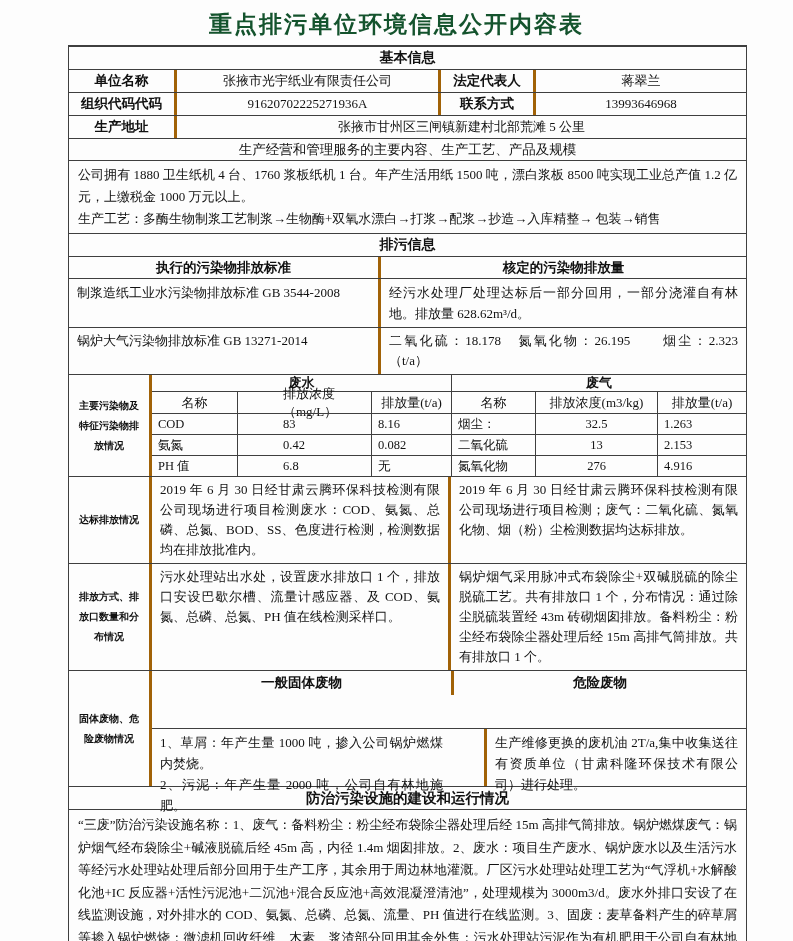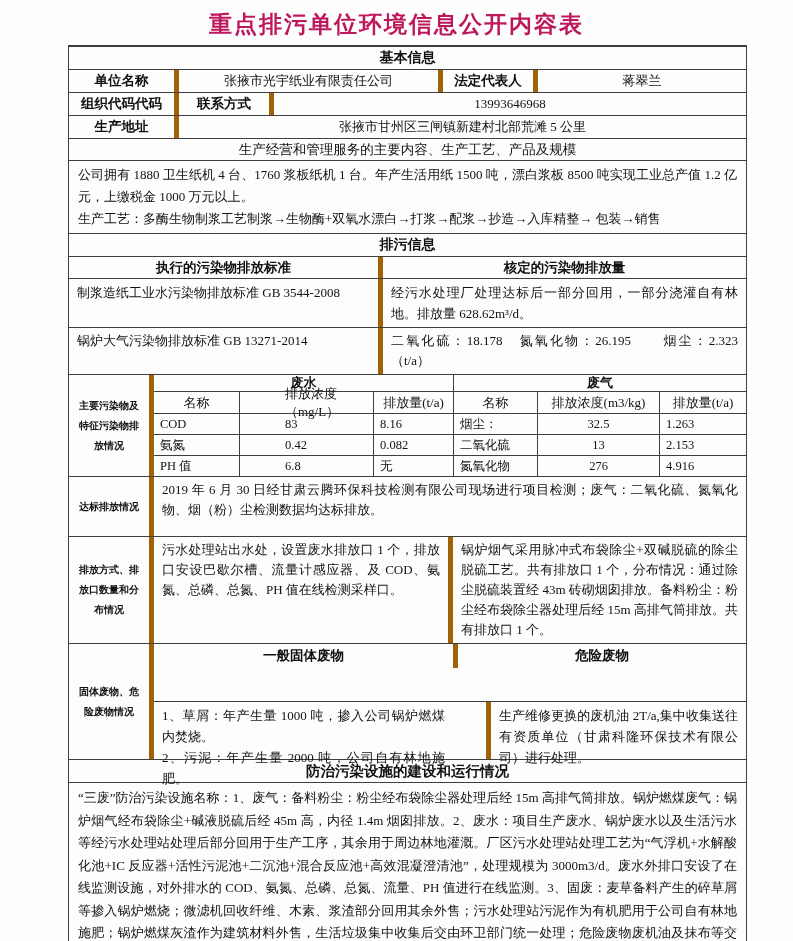--- a/index.html
+++ b/index.html
@@ -4,29 +4,29 @@
 <style>
   * { margin:0; padding:0; box-sizing:border-box; }
   html,body { background:#ffffff; }
   .page {
     position:relative; width:793px; height:941px; background:#fdfdfd;
     font-family:"Liberation Serif","DejaVu Serif",serif; color:#111;
     overflow:hidden;
   }
   .doc-title {
     text-align:center; font-size:23px; font-weight:bold; letter-spacing:2px;
-    padding-top:9px; color:#be185d;
+    padding-top:9px; color:#14532d;
   }
   .sheet {
     position:absolute; left:68px; top:45px; width:679px;
     border:1px solid #3f3f3f; background:#fdfdfd;
   }
   .r { display:flex; border-top:1px solid #3f3f3f; align-items:stretch; }
   .r:first-child { border-top:none; }
-  .c { border-left:5px solid #a16207; }
+  .c { border-left:3px solid #a16207; }
   .c:first-child { border-left:none; }
   .hrow { display:block; text-align:center; font-weight:bold; font-size:14px;
           line-height:22px; height:23px; border-top:1px solid #3f3f3f; }
   .hrow.plain { font-weight:normal; font-size:13.5px; height:22px; line-height:21px; }
   .lbl { font-weight:bold; font-size:13.5px; display:flex; align-items:center;
          justify-content:center; text-align:center; }
   .val { font-size:13px; display:flex; align-items:center; justify-content:center; }
   .h23 { height:23px; }
   .w105 { width:105px; } .w264 { width:264px; } .w95 { width:95px; }
   .w309 { width:309px; } .w80 { width:80px; } .w299 { width:299px; }
@@ -71,20 +71,21 @@
 
     <div class="r h23">
       <div class="c w105 lbl">单位名称</div>
       <div class="c w264 val">张掖市光宇纸业有限责任公司</div>
       <div class="c w95 lbl">法定代表人</div>
       <div class="c flex1 val">蒋翠兰</div>
     </div>
 
     <div class="r h23">
       <div class="c w105 lbl">组织代码代码</div>
+      <div class="c w264 val">91620702225271936A</div>
       <div class="c w95 lbl">联系方式</div>
       <div class="c flex1 val">13993646968</div>
     </div>
 
     <div class="r h23">
       <div class="c w105 lbl">生产地址</div>
       <div class="c flex1 val">张掖市甘州区三闸镇新建村北部荒滩 5 公里</div>
     </div>
 
     <div class="hrow plain">生产经营和管理服务的主要内容、生产工艺、产品及规模</div>
@@ -156,20 +157,21 @@
             <div class="nc w83">氮氧化物</div>
             <div class="nc w122 cen">276</div>
             <div class="nc flex1">4.916</div>
           </div>
         </div>
       </div>
     </div>
 
     <div class="r" style="min-height:60px;">
       <div class="c w80 vlabel">达标排放情况</div>
+      <div class="c w299 txt">2019 年 6 月 30 日经甘肃云腾环保科技检测有限公司现场进行项目检测废水：COD、氨氮、总磷、总氮、BOD、SS、色度进行检测，检测数据均在排放批准内。</div>
       <div class="c flex1 txt">2019 年 6 月 30 日经甘肃云腾环保科技检测有限公司现场进行项目检测；废气：二氧化硫、氮氧化物、烟（粉）尘检测数据均达标排放。</div>
     </div>
 
     <div class="r" style="min-height:80px;">
       <div class="c w80 vlabel">排放方式、排放口数量和分布情况</div>
       <div class="c w299 txt">污水处理站出水处，设置废水排放口 1 个，排放口安设巴歇尔槽、流量计感应器、及 COD、氨氮、总磷、总氮、PH 值在线检测采样口。</div>
       <div class="c flex1 txt">锅炉烟气采用脉冲式布袋除尘+双碱脱硫的除尘脱硫工艺。共有排放口 1 个，分布情况：通过除尘脱硫装置经 43m 砖砌烟囱排放。备料粉尘：粉尘经布袋除尘器处理后经 15m 高排气筒排放。共有排放口 1 个。</div>
     </div>
 
     <div class="r">

